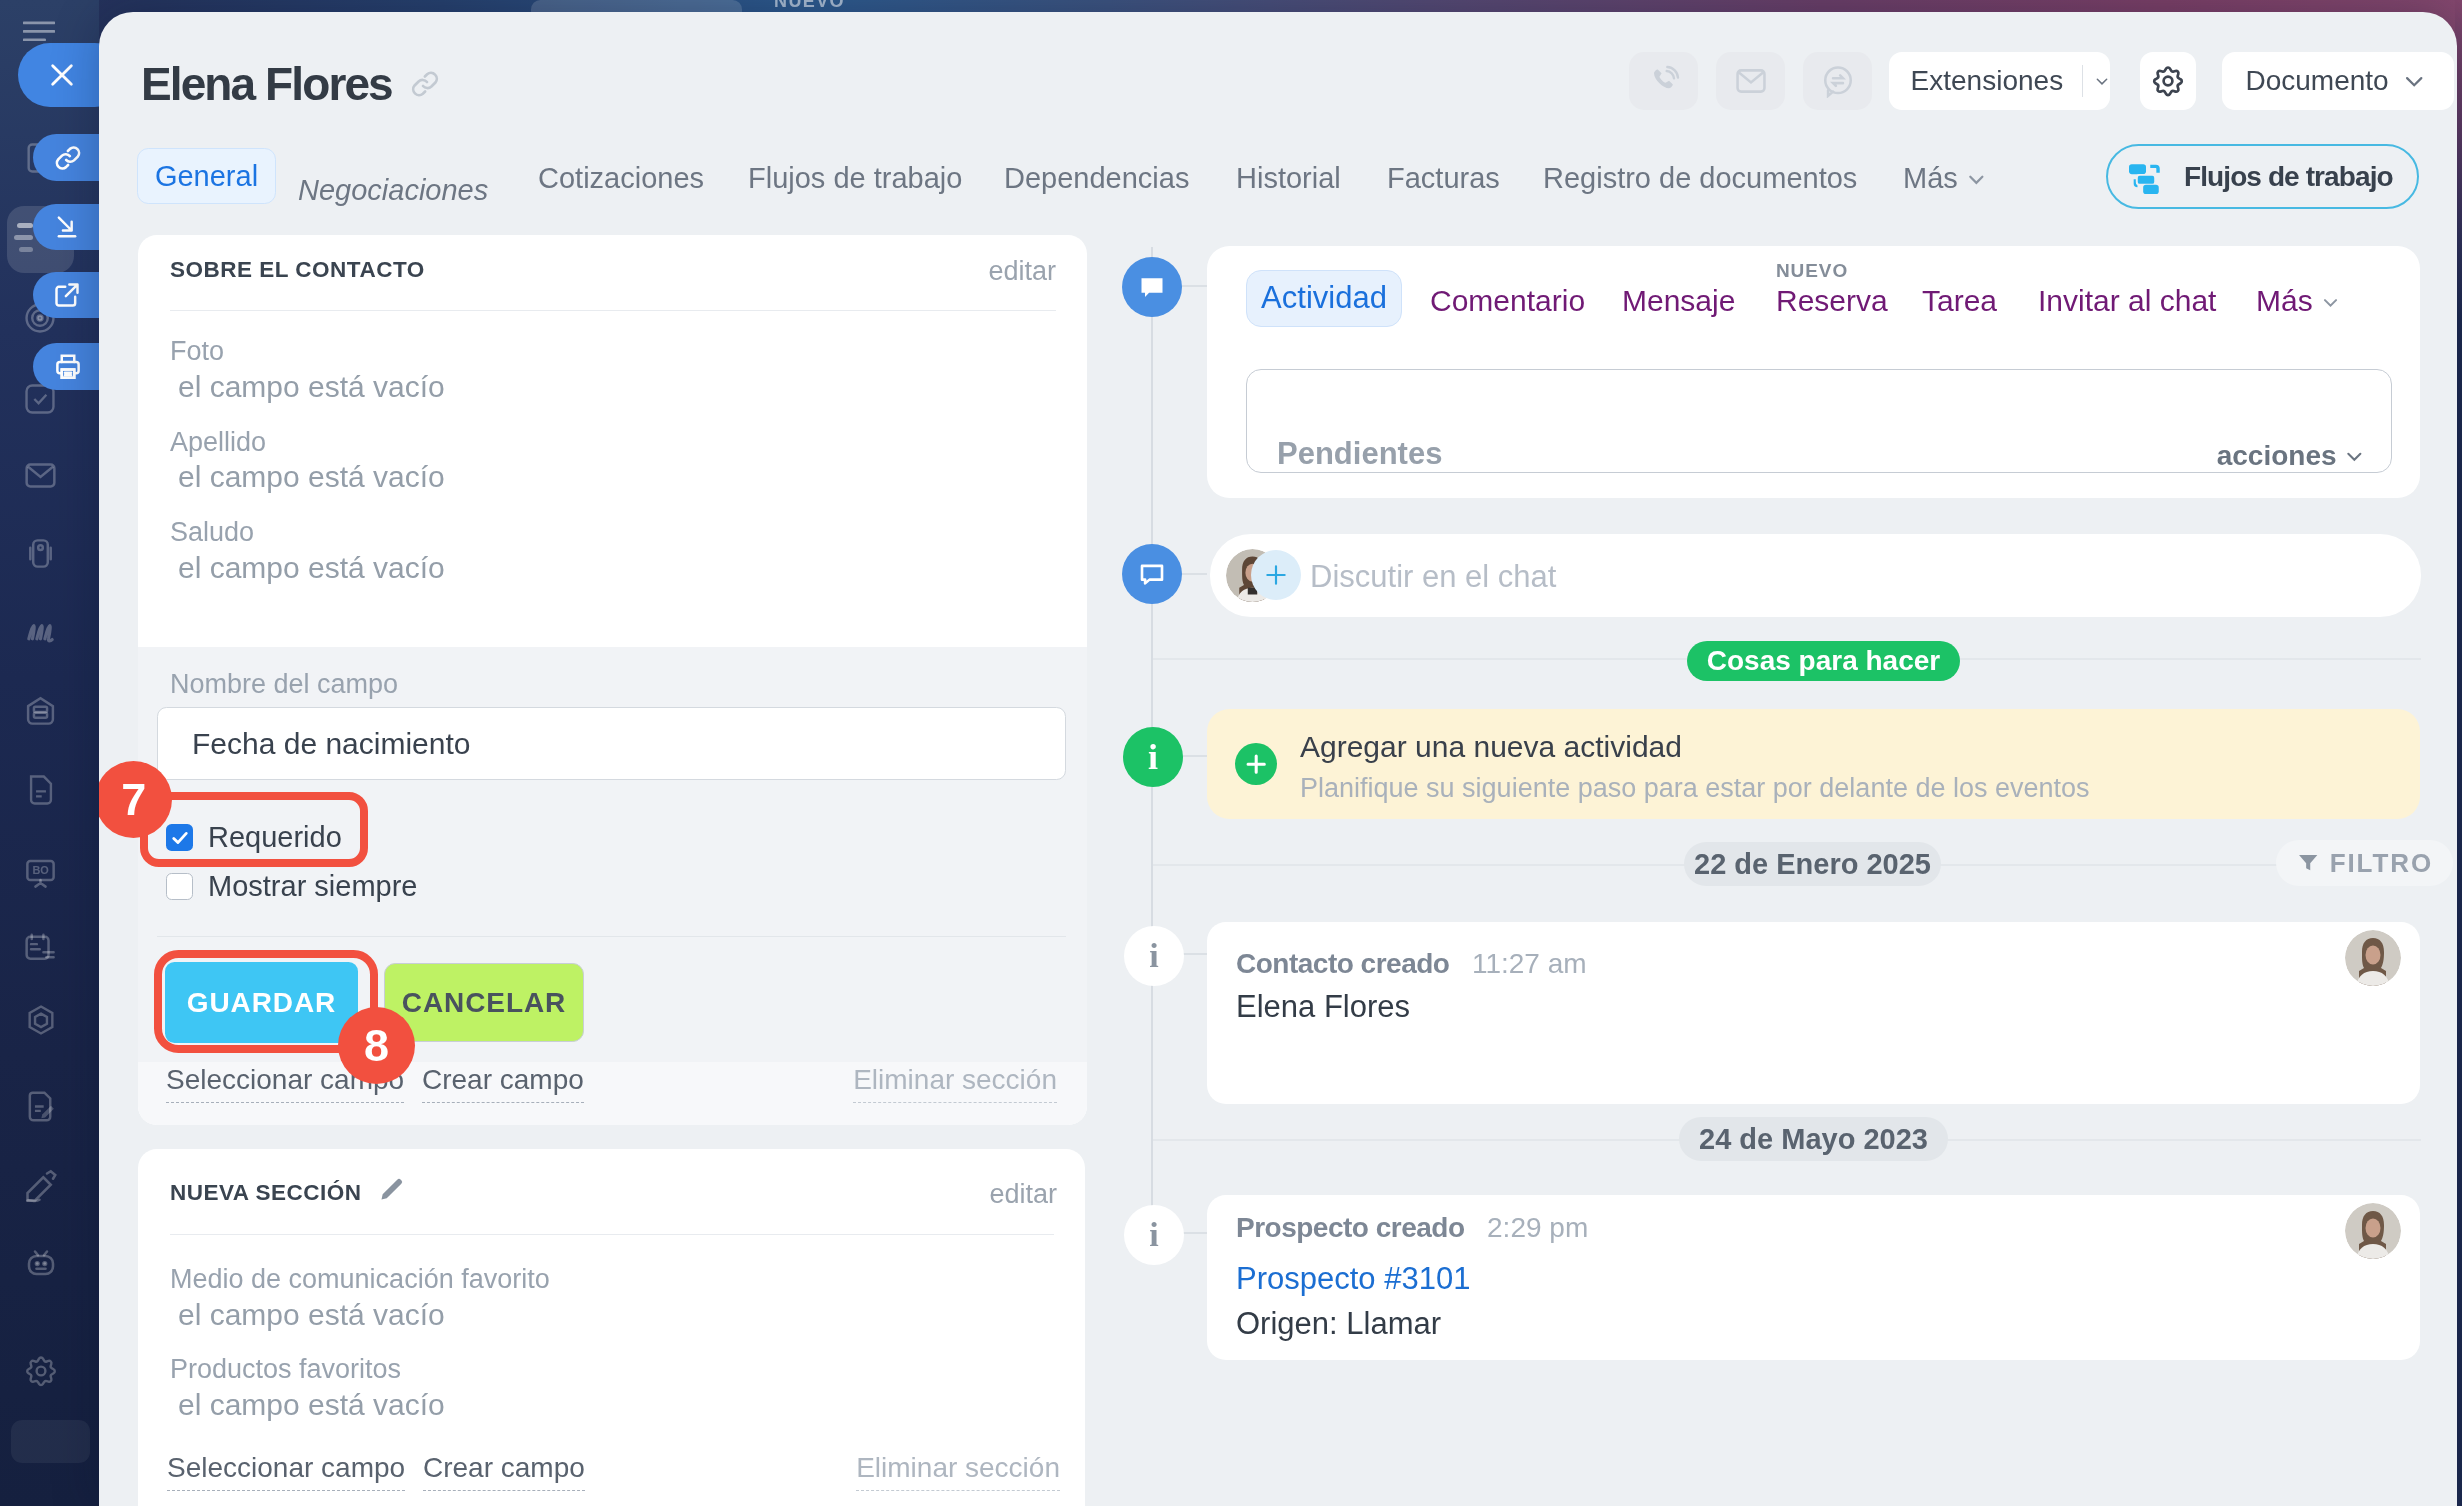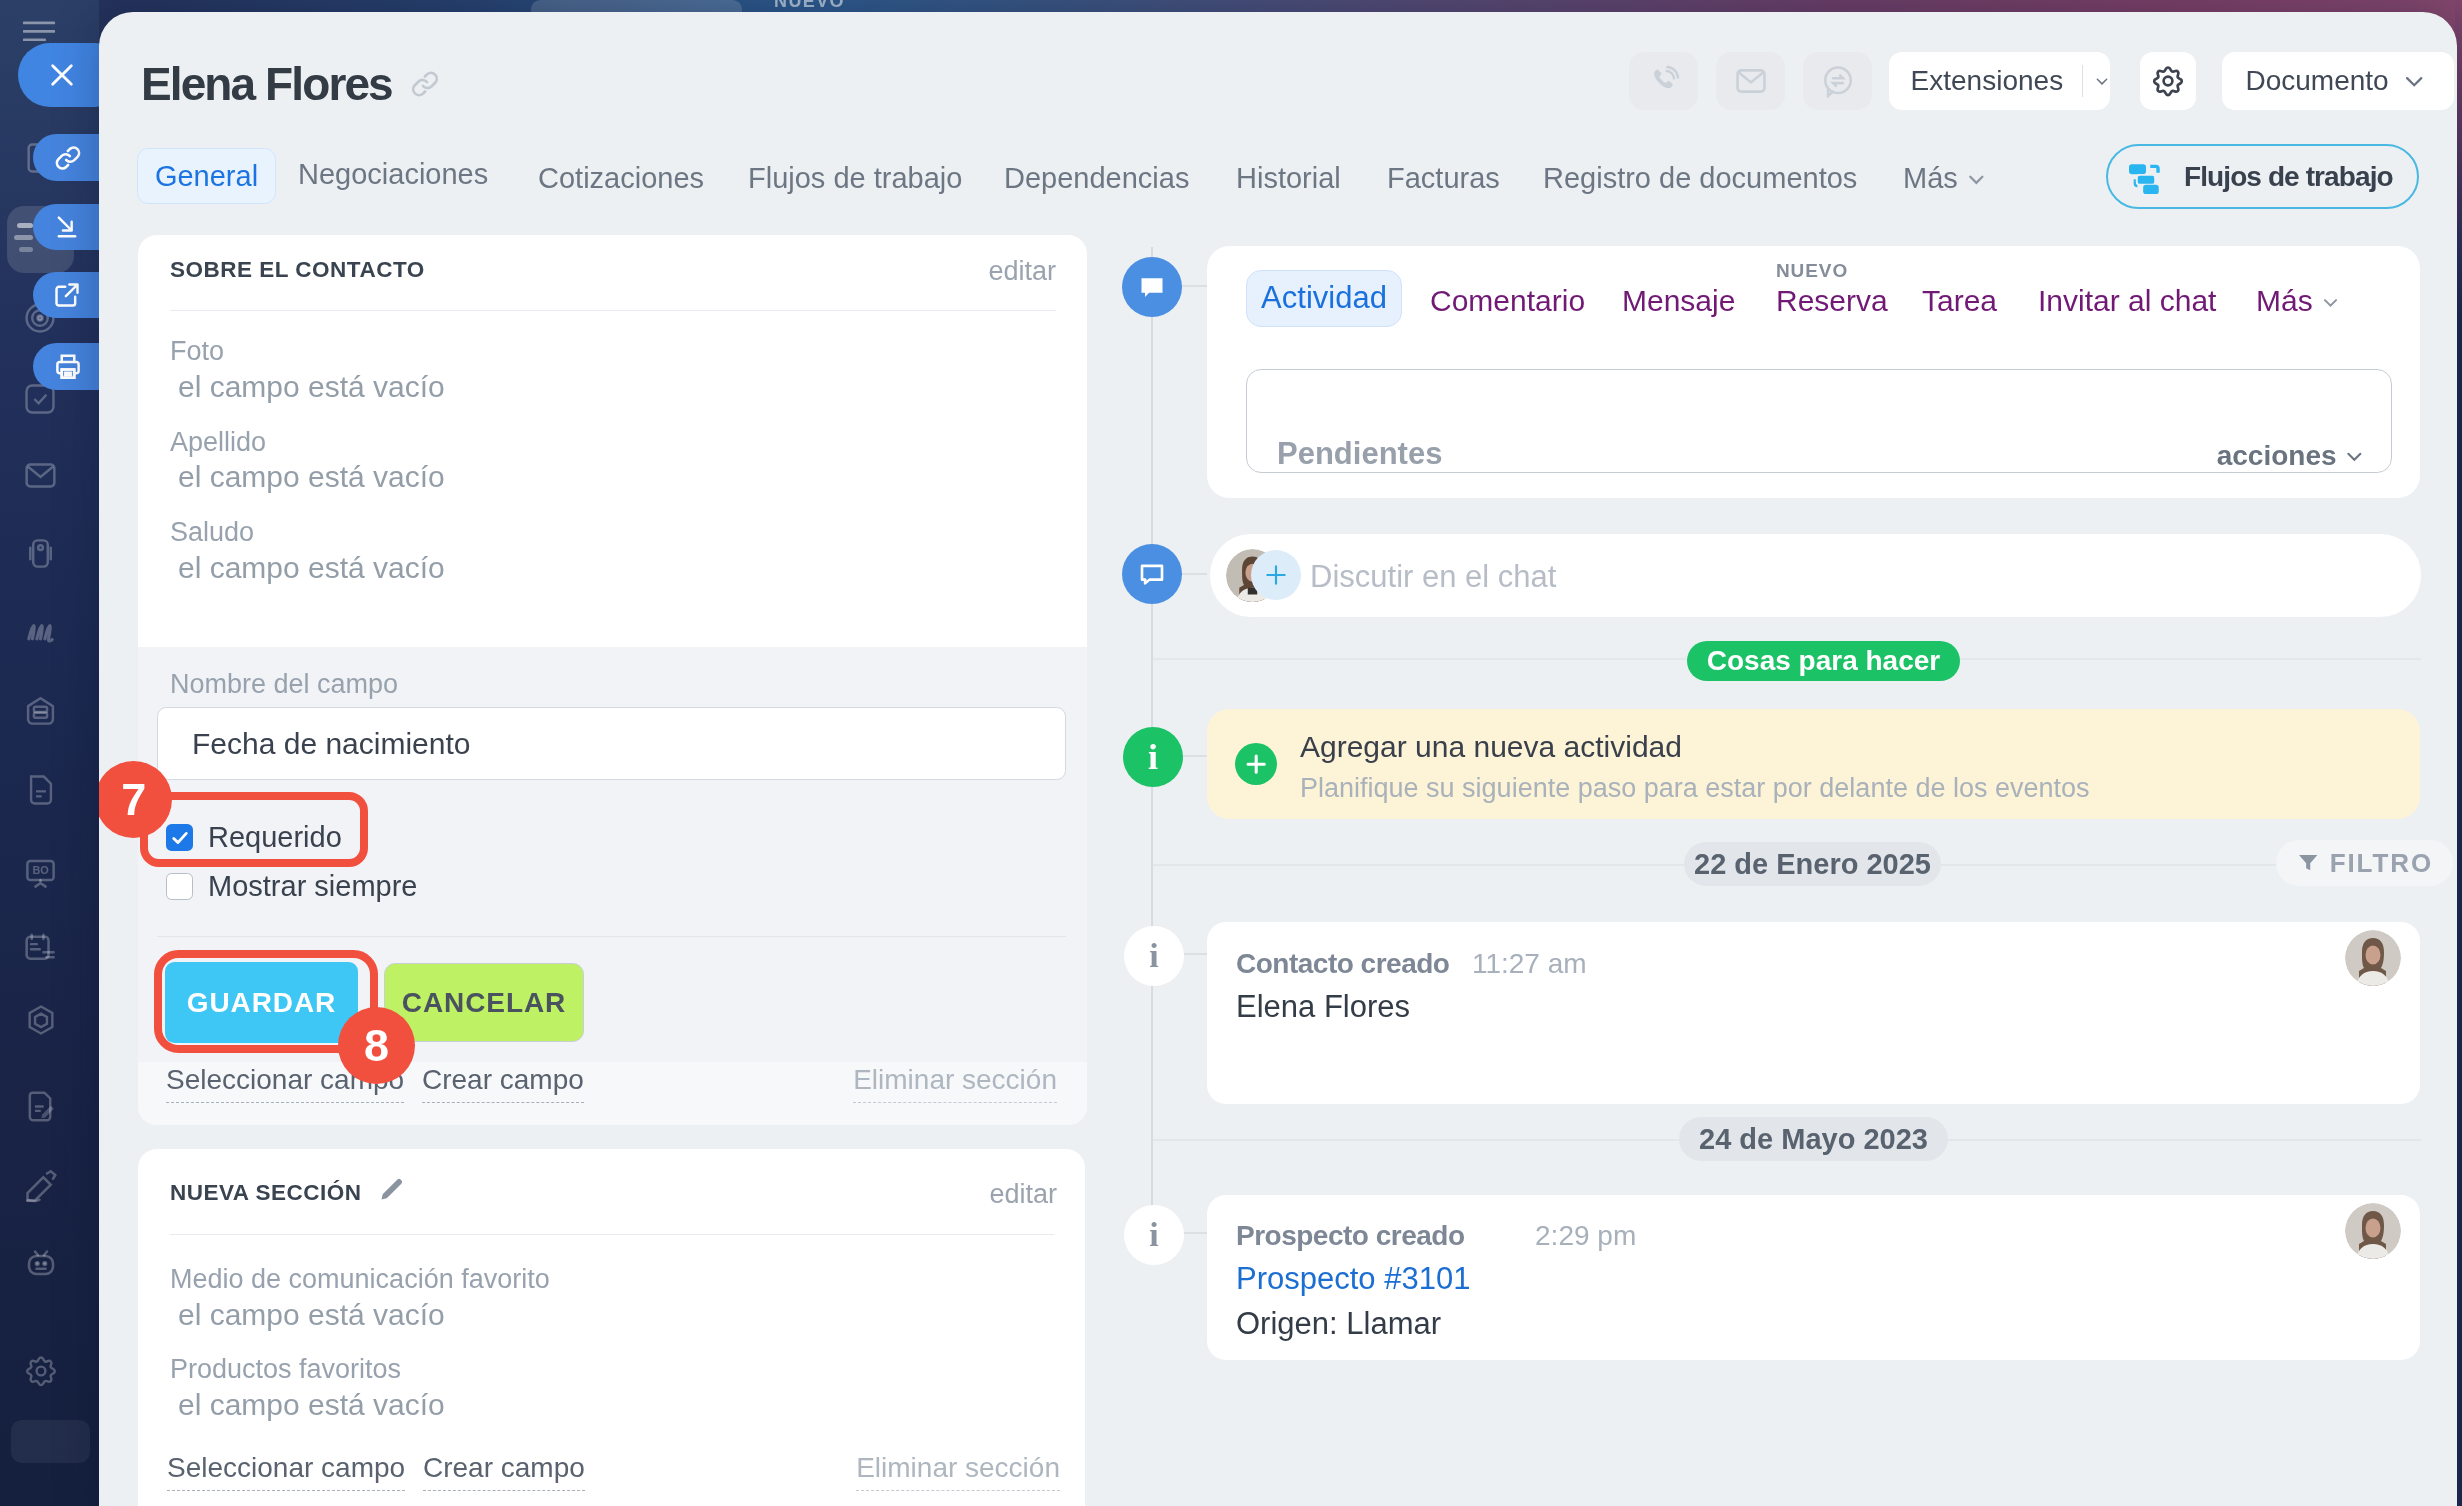--- a/index.html
+++ b/index.html
@@ -235,21 +235,21 @@
 <div class="ab" style="left:2123px;top:40px;width:232px;height:58px;border-radius:13px;background:#fff;display:flex;align-items:center;">
       <span style="font-size:28px;color:#3f4854;margin-left:23.5px;">Documento</span>
       <svg width="24.4" height="24.4" viewBox="0 0 24 24" fill="none" stroke="#6a7380" stroke-width="2.2" stroke-linecap="round" style="margin-left:13px;">
         <path d="M5 9l7 7 7-7"></path>
       </svg>
     </div>
 
 <div class="ab" style="left:38px;top:136px;width:139px;height:56px;border-radius:11.3px;background:#e9f3fe;border:1.9px solid #cfe4fc;display:flex;align-items:center;justify-content:center;">
       <span style="font-size:29px;color:#1b74e2;">General</span>
     </div>
-<div class="ab tab" style="left:199px;top:146px;">Negociaciones</div>
+<div class="ab tab" style="left:199px;top:162px;font-style:italic;">Negociaciones</div>
 <div class="ab tab" style="left:439px;top:150px;">Cotizaciones</div>
 <div class="ab tab" style="left:649px;top:150px;">Flujos de trabajo</div>
 <div class="ab tab" style="left:905px;top:150px;">Dependencias</div>
 <div class="ab tab" style="left:1137px;top:150px;">Historial</div>
 <div class="ab tab" style="left:1288px;top:150px;">Facturas</div>
 <div class="ab tab" style="left:1444px;top:150px;">Registro de documentos</div>
 <div class="ab tab" style="left:1804px;top:150px;">Más <svg class="chev" width="20.7" height="20.7" viewBox="0 0 24 24" fill="none" stroke="#8d96a2" stroke-width="2.6" stroke-linecap="round" style="margin-bottom:-1.9px;">
         <path d="M5 9l7 7 7-7"></path>
       </svg></div>
 <div class="ab" style="left:2007px;top:132px;width:313px;height:65px;border-radius:33px;border:2.8px solid #47b9e2;display:flex;align-items:center;">
@@ -414,21 +414,21 @@
   <div class="ab body1" style="left:29px;top:67px;">Elena Flores</div>
 </div>
 <div class="timecirc" style="left:1025px;top:914px;background:#fff;">
       <span style="color:#8a94a0;font-size:34px;font-weight:bold;font-family:'Liberation Serif',serif;">i</span>
     </div>
 
 <div class="sep" style="left:1054px;top:1127px;width:1268px;"></div>
 <div class="datepill" style="left:1580px;top:1105px;width:269px;">24 de Mayo 2023</div>
 
 <div class="card" style="left:1108px;top:1183px;width:1213px;height:165px;">
-  <div class="ab" style="left:29px;top:25px;display:flex;align-items:baseline;gap:48px;">
+  <div class="ab" style="left:29px;top:17px;display:flex;align-items:baseline;">
         <span class="btitle">Prospecto creado</span>
         <span class="btime" style="margin-left:22.5px;">2:29 pm</span>
       </div>
   <div class="avatar" style="left:1138px;top:7.5px;width:56px;height:56px;"><svg width="56" height="56" viewBox="0 0 56 56">
           <circle cx="28" cy="28" r="28" fill="#cfcbc4"></circle>
           <path d="M17 22c0-9 4-14 11-14s11 5 11 14c0 8-1 12-3 16l5 3v15H14V41l5-3c-2-4-2-8-2-16z" fill="#6f5847"></path>
           <ellipse cx="28" cy="25" rx="7.5" ry="9.5" fill="#c9a08b"></ellipse>
           <path d="M11 56c2-10 8-15 17-15s15 5 17 15z" fill="#eceae7"></path>
         </svg></div>
   <div class="ab blink" style="left:29px;top:66px;font-weight:normal;">Prospecto #3101</div>

